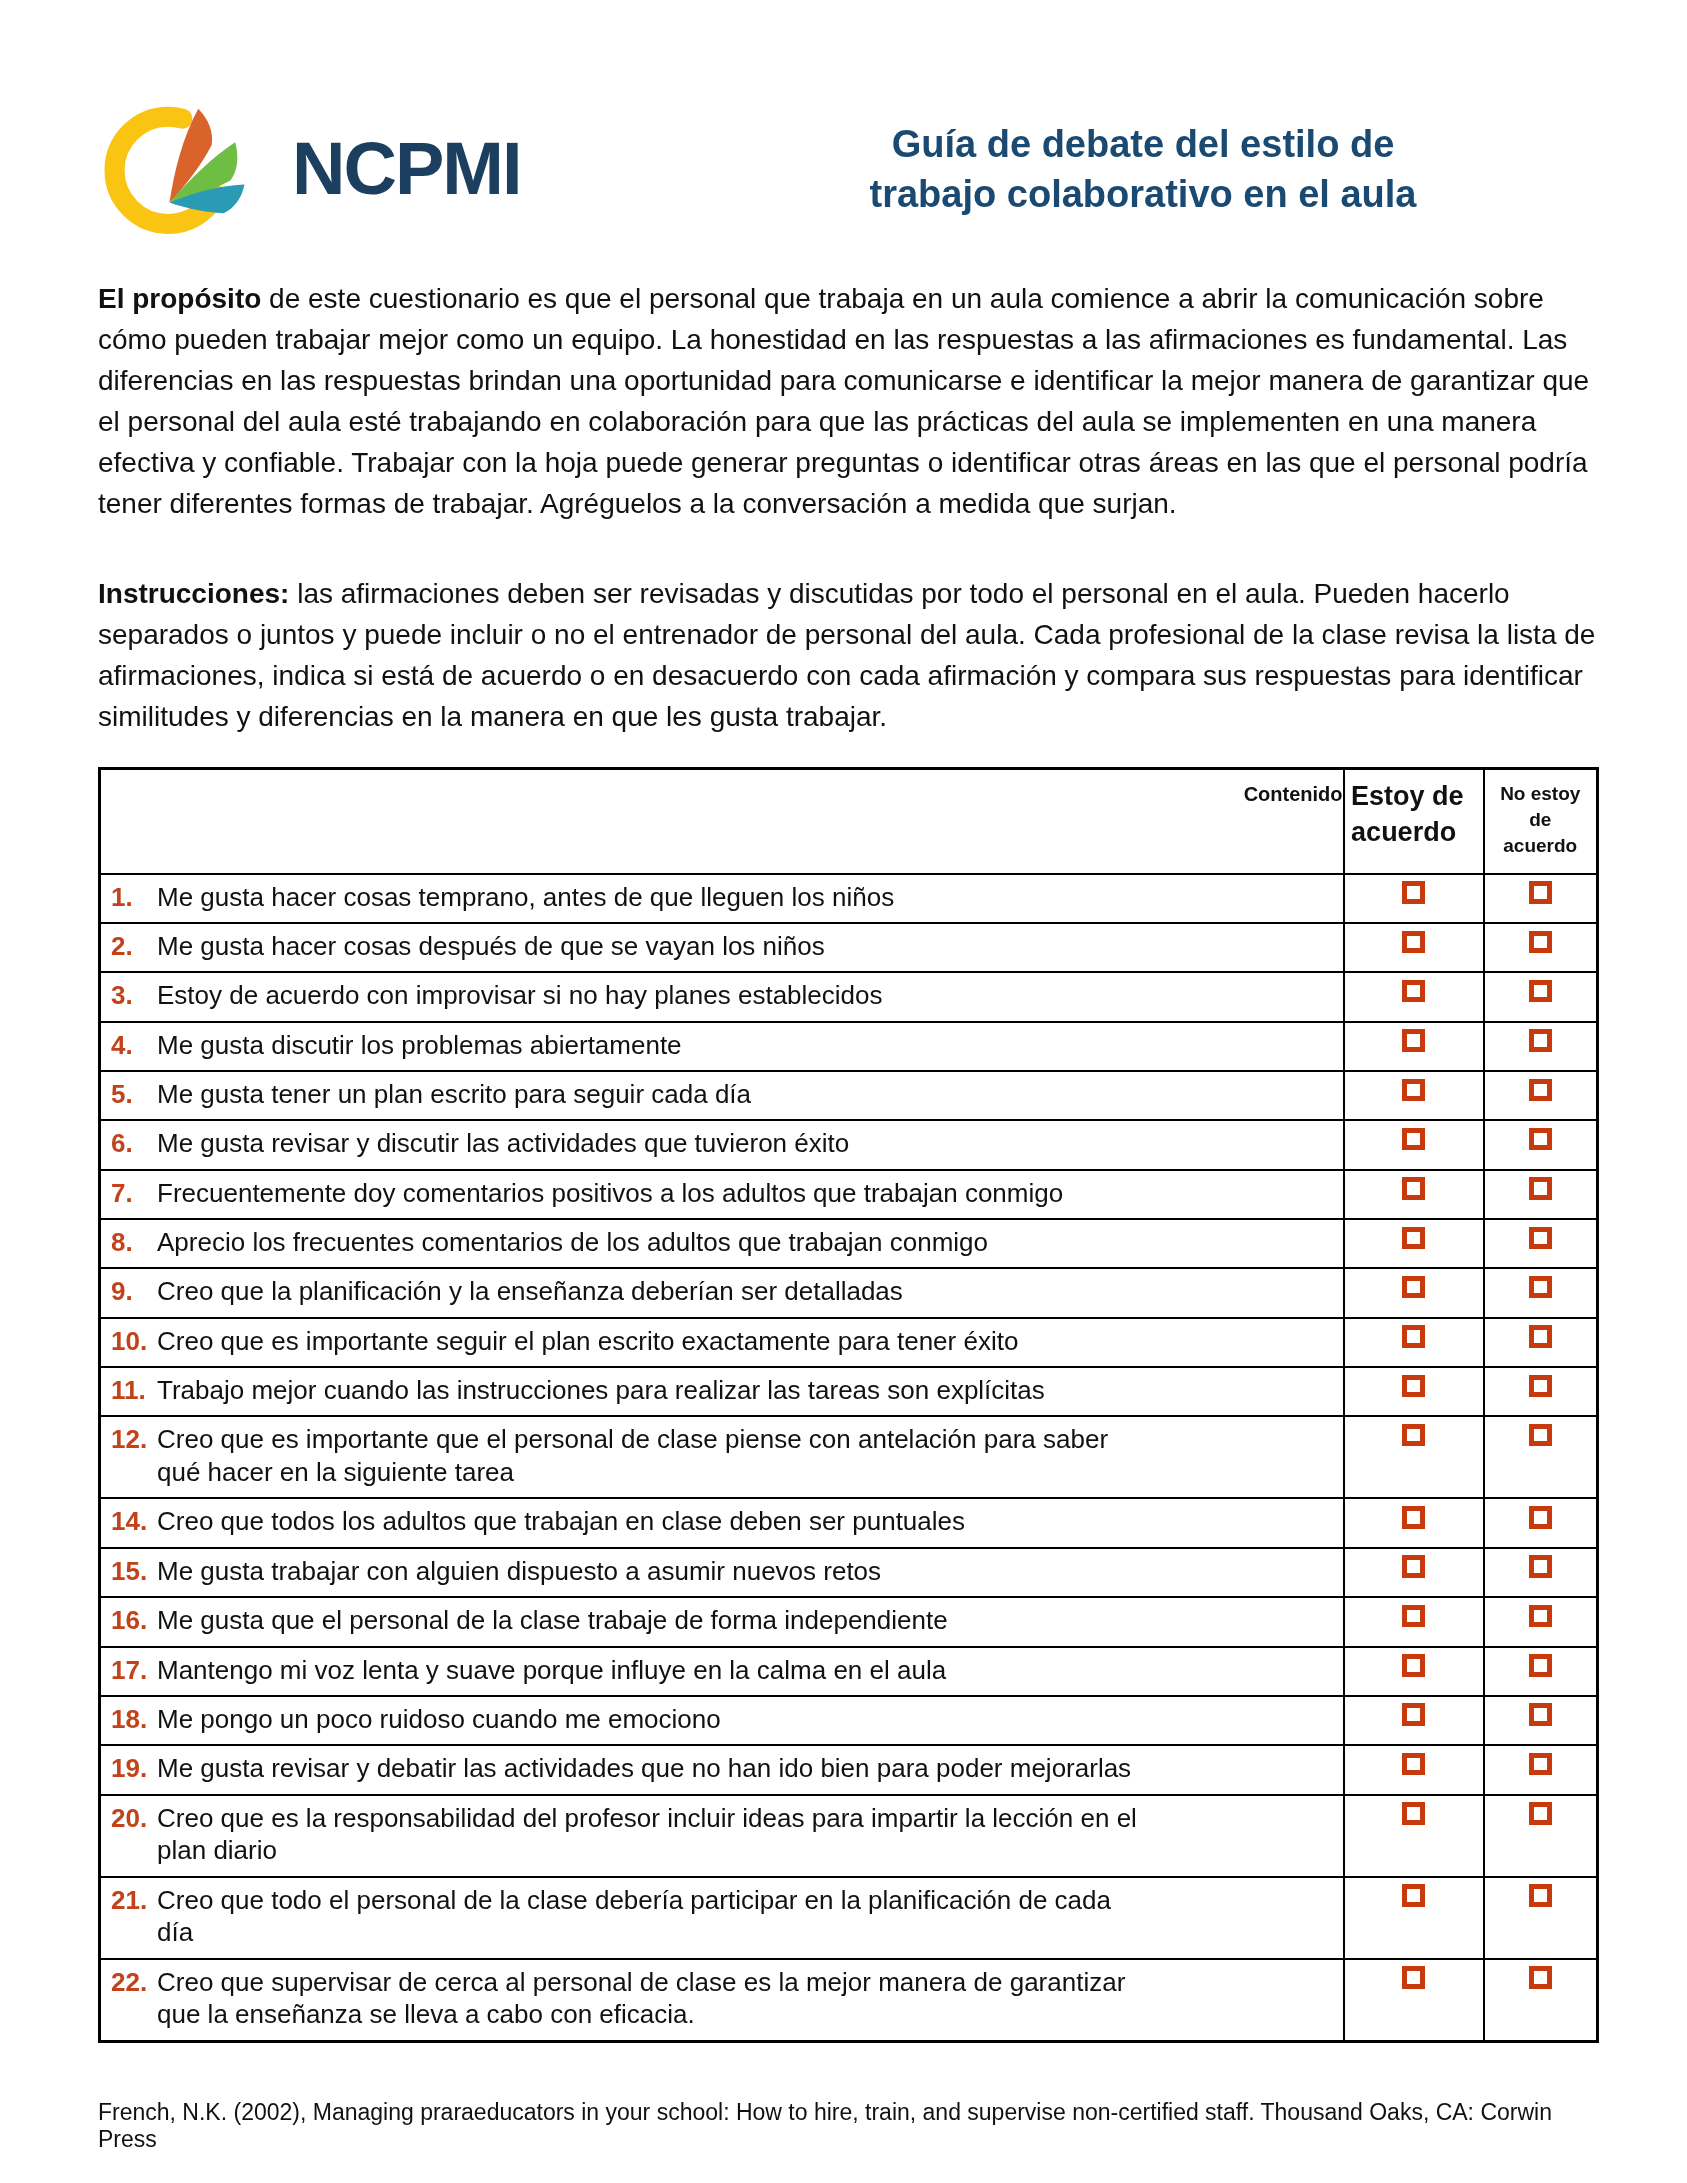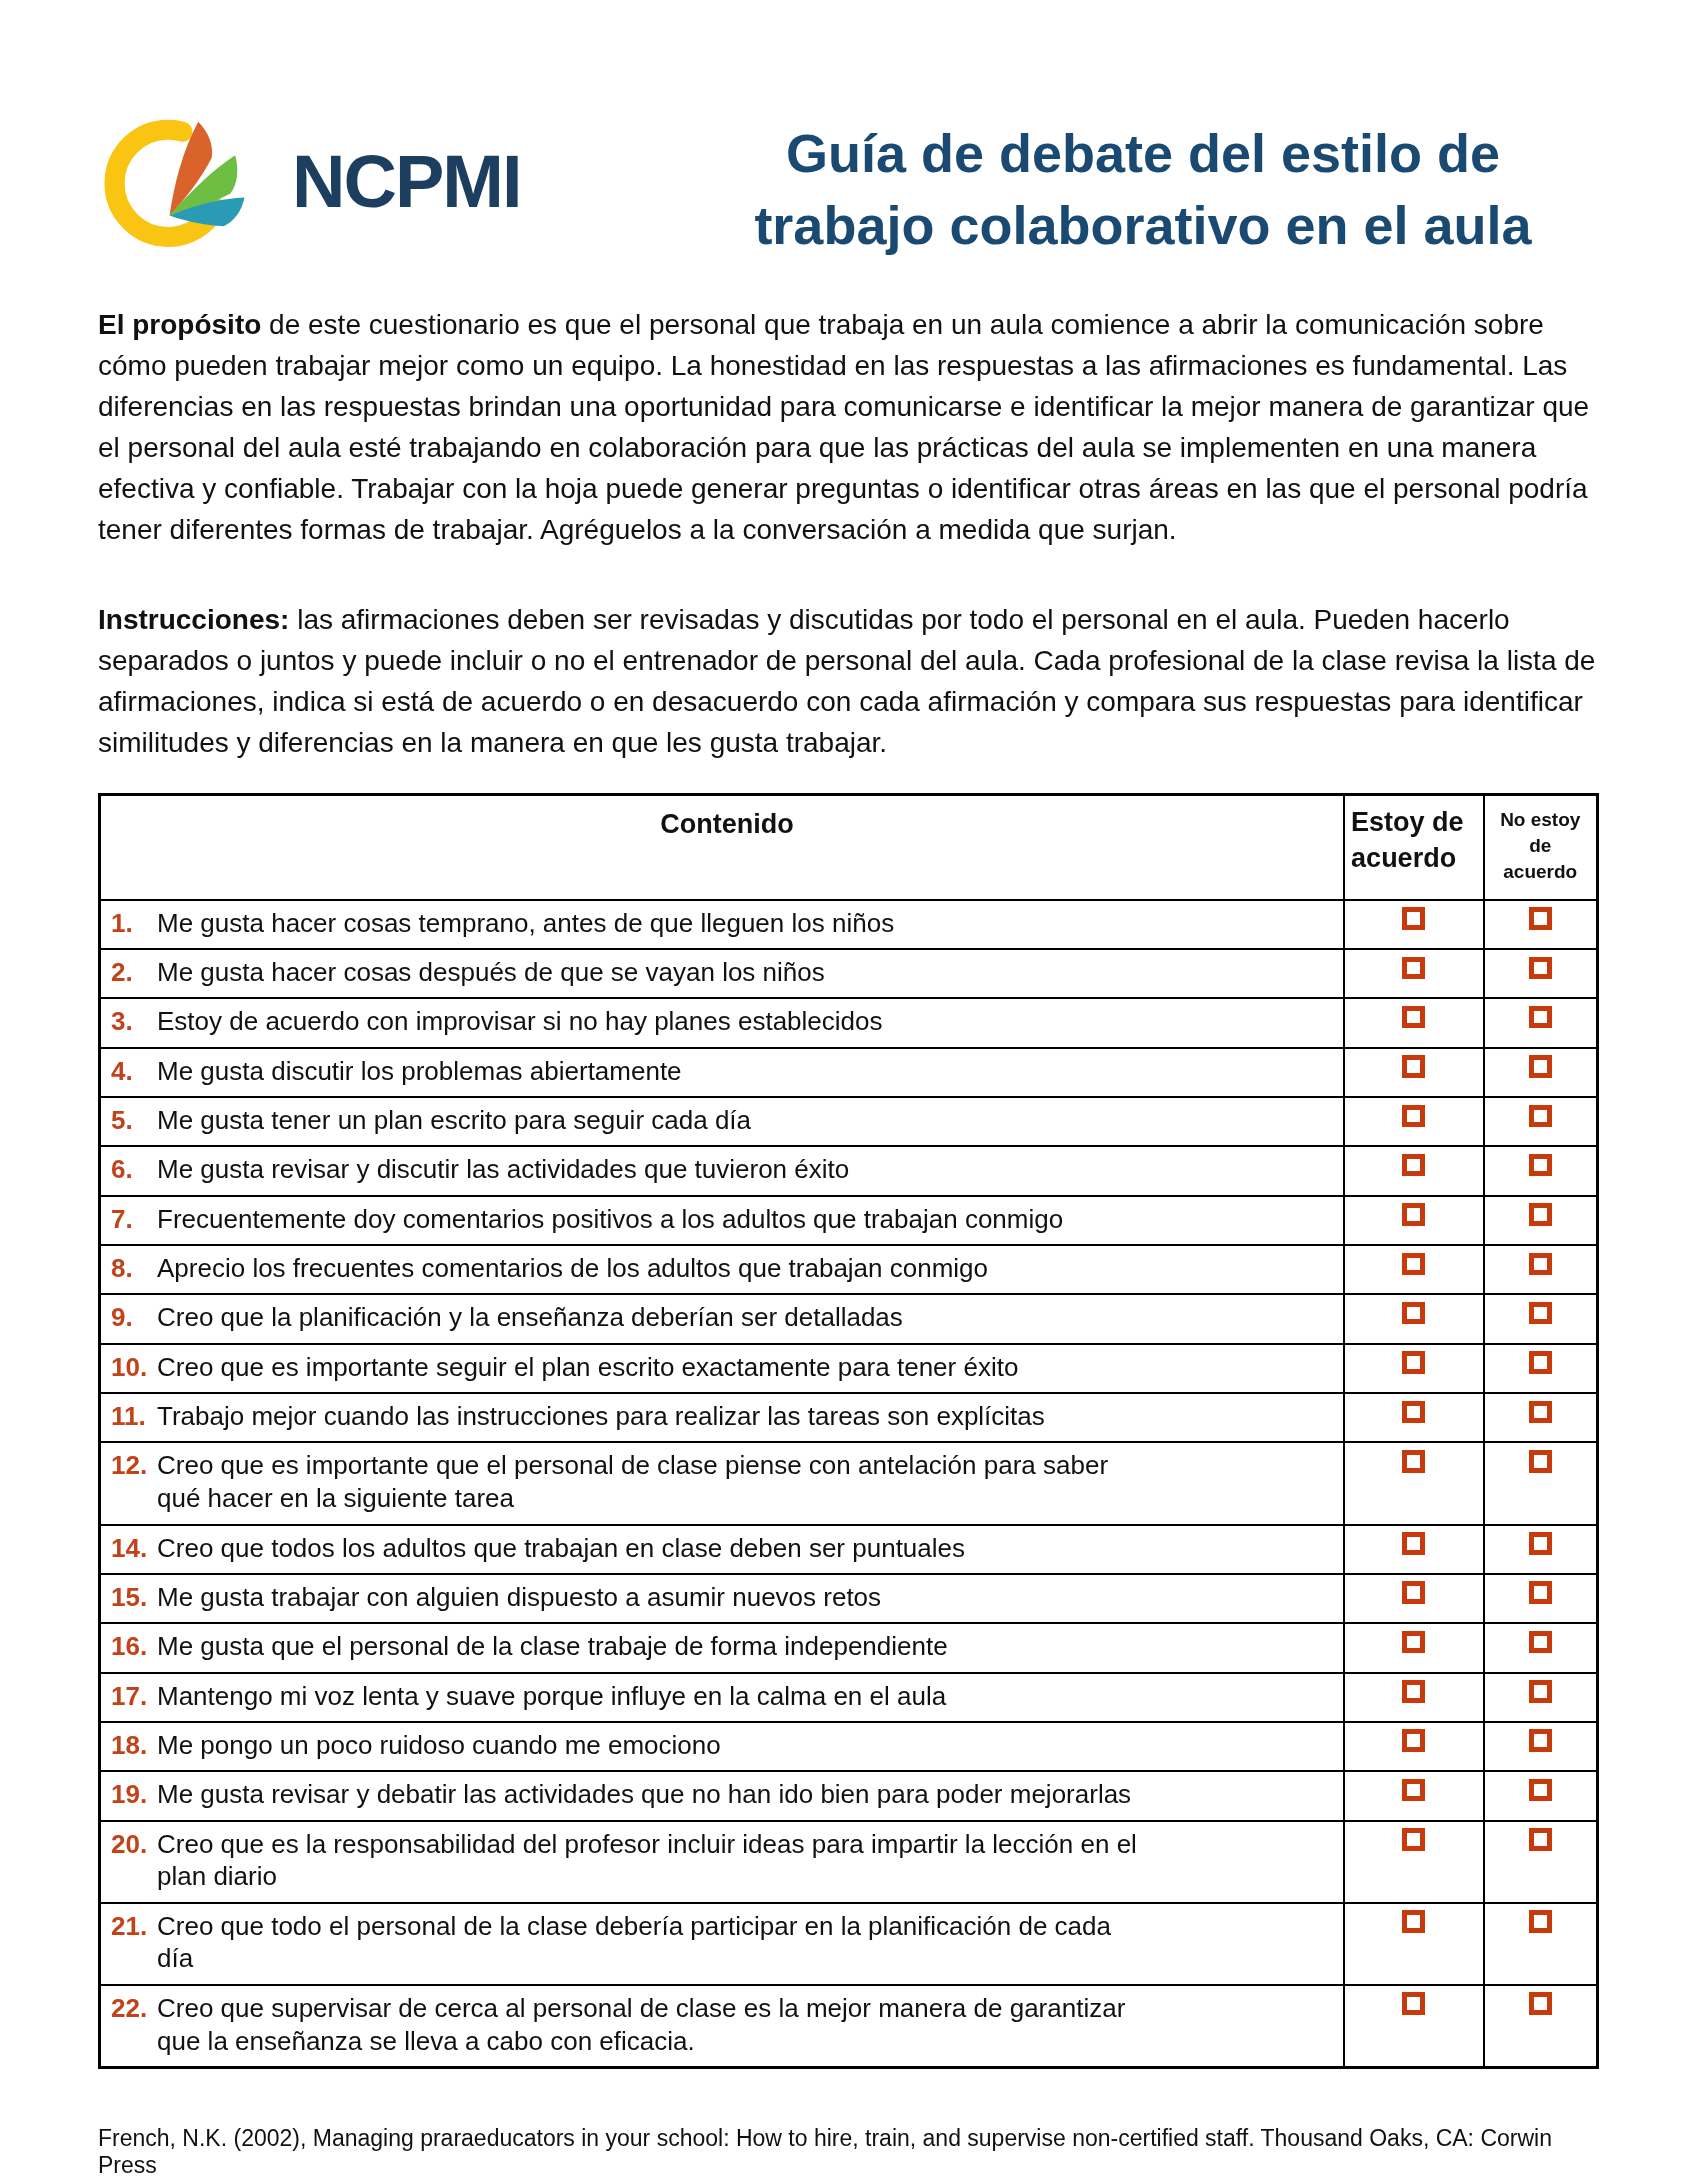--- a/index.html
+++ b/index.html
@@ -18,34 +18,34 @@
   
   .header{display:flex;justify-content:space-between;align-items:center}
   .logo{display:flex;align-items:center;gap:41px;margin-top:2.6px}
   .logo svg{width:153px;height:134px;display:block}
   .swirl-yellow{stroke:var(--logo-yellow);fill:none}
   .petal-orange{fill:var(--logo-orange)}
   .petal-green{fill:var(--logo-green)}
   .petal-teal{fill:var(--logo-teal)}
   .wordmark{font-size:74px;font-weight:bold;color:var(--wordmark);letter-spacing:-2px}
   .doc-title{
-    width:906px;text-align:center;font-weight:bold;font-size:54px;line-height:1.33;
-    color:var(--navy);white-space:pre-line;margin-top:19px;
+    width:906px;text-align:center;font-weight:bold;font-size:38px;line-height:1.33;
+    color:var(--navy);white-space:pre-line;margin-top:4px;
   }
   
   .para{font-size:28px;line-height:1.47}
   .intro{margin-top:42px}
   .instr{margin-top:48px}
   .lead{font-weight:bold}
   
   table{border-collapse:collapse;table-layout:fixed;width:100%;margin-top:30px;border:3.3px solid #000}
   col.c-statement{width:1244px} col.c-agree{width:140px} col.c-disagree{width:114px}
   th,td{border:2px solid #000;border-top-width:2.6px;border-bottom-width:2.6px;vertical-align:top}
   th{font-weight:bold}
-  .h-content{text-align:center;font-size:27px;padding:13.2px 0 26.5px 10.6px}
+  .h-content{text-align:right;font-size:20px;padding:13.2px 0 26.5px 10.6px}
   .h-agree{text-align:left;font-size:27px;line-height:1.32;padding:9.3px 6.6px 13.2px}
   .h-disagree{text-align:center;font-size:19px;line-height:1.38;padding:10.6px 5.3px 13.2px}
   .stmt-cell{padding:6px 0 8.6px}
   .stmt{display:flex;font-size:26px;line-height:1.26}
   .num{flex:none;width:44px;padding-left:10px;font-weight:bold;color:var(--num-orange)}
   .txt{white-space:pre-line;padding-left:12px}
   .cb-cell{text-align:center;padding-top:6.6px;padding-bottom:5.3px}
   .checkbox{width:22.5px;height:22.5px;border:5.3px solid var(--cb-orange);display:inline-block;background:#fff}
   
   .citation{margin-top:56px;font-size:23px}

